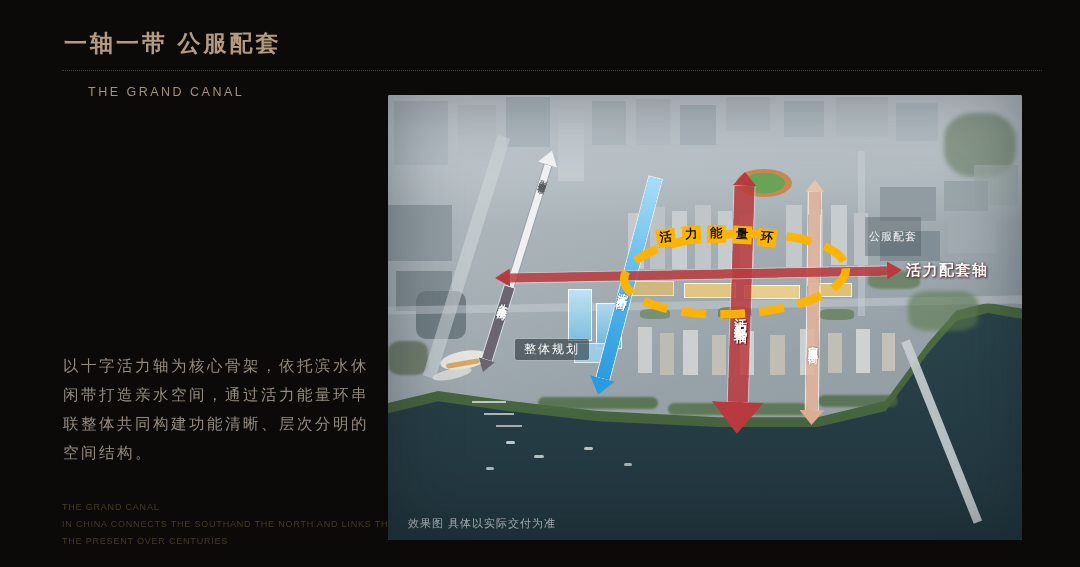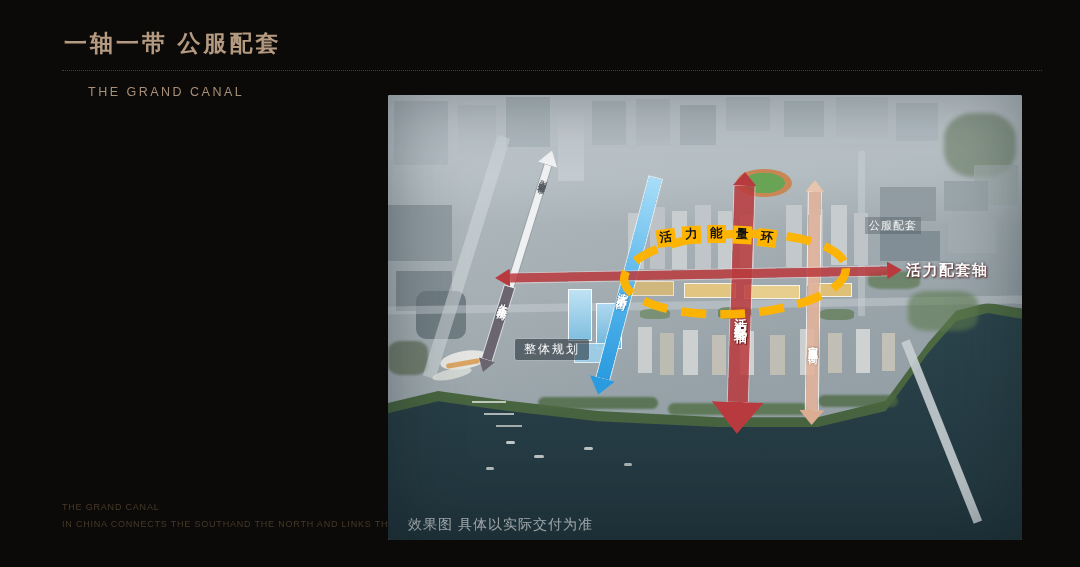--- a/index.html
+++ b/index.html
@@ -116,42 +116,44 @@
   .chip { background:#ffb400; color:#151310; font-weight:bold; font-size:12.5px;
           line-height:1; padding:2px 3px 3px; }
   .chip:nth-child(1){ transform:rotate(-7deg) translateY(4px); }
   .chip:nth-child(2){ transform:rotate(-3deg) translateY(1px); }
   .chip:nth-child(4){ transform:rotate(3deg) translateY(1px); }
   .chip:nth-child(5){ transform:rotate(7deg) translateY(4px); }
 
   
   .lbl { position:absolute; color:#fff; }
   .lbl-public { left:477px; top:122px; font-size:11px; letter-spacing:1px;
-                padding:1px 4px; background:rgba(70,80,86,.35); color:#f4f6f6; }
+                padding:12px 4px; background:rgba(70,80,86,.35); color:#f4f6f6; }
   .lbl-office { left:127px; top:244px; font-size:12px; letter-spacing:2px;
                 padding:2px 9px; background:rgba(30,40,50,.55); border-radius:2px;
                 box-shadow:0 0 0 .5px rgba(255,255,255,.25); }
   .lbl-axis-h { left:518px; top:166px; font-size:15px; font-weight:bold; letter-spacing:1.5px;
                 text-shadow:1px 1px 2px rgba(90,20,22,.9),0 0 3px rgba(0,0,0,.4); }
-  .lbl-disclaimer { left:20px; top:421px; font-size:14px; letter-spacing:1px;
+  .lbl-disclaimer { left:20px; top:421px; font-size:11px; letter-spacing:1px;
                     color:rgba(240,243,243,.72); }
 </style>
 </head>
 <body>
 
 <div class="slide">
 
   <div class="main-title">一轴一带 公服配套</div>
   <div class="rule-dotted"></div>
   <div class="subtitle-en">THE GRAND CANAL</div>
 
+  <div class="desc">以十字活力轴为核心骨架，依托滨水休闲带打造亲水空间，通过活力能量环串联整体共同构建功能清晰、层次分明的空间结构。</div>
 
   <div class="footer-en">
     <div>THE GRAND CANAL</div>
     <div>IN CHINA CONNECTS THE SOUTHAND THE NORTH AND LINKS THE PAST AND</div>
+    <div>THE PRESENT OVER CENTURIES</div>
   </div>
 
   <div class="aerial">
     <div class="haze"></div>
     <div class="riverbank"></div>
     <div class="river"></div>
     <div class="city" id="city-decor">
         <div class="decor" style="left: 6px; top: 6px; width: 54px; height: 64px; background: rgb(176, 186, 192); opacity: 0.75;"></div>
         <div class="decor" style="left: 70px; top: 10px; width: 38px; height: 52px; background: rgb(186, 195, 200); opacity: 0.7;"></div>
         <div class="decor" style="left: 118px; top: 2px; width: 44px; height: 50px; background: rgb(168, 179, 185); opacity: 0.7;"></div>

